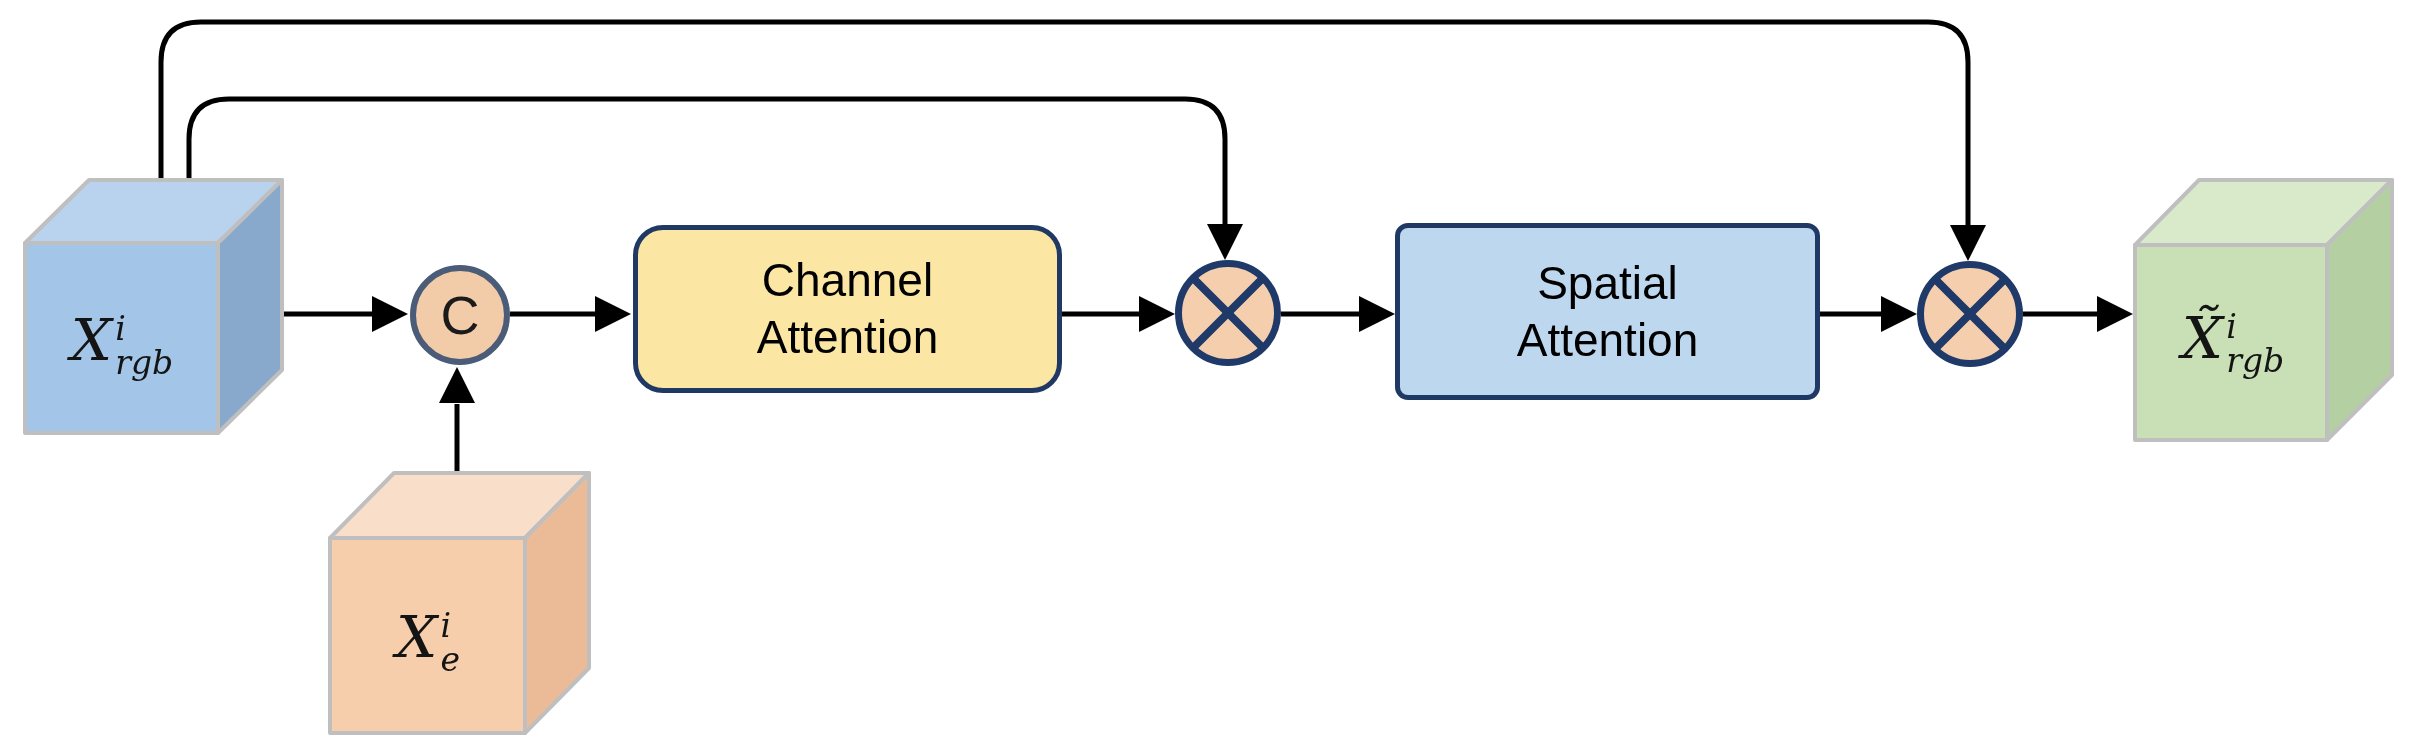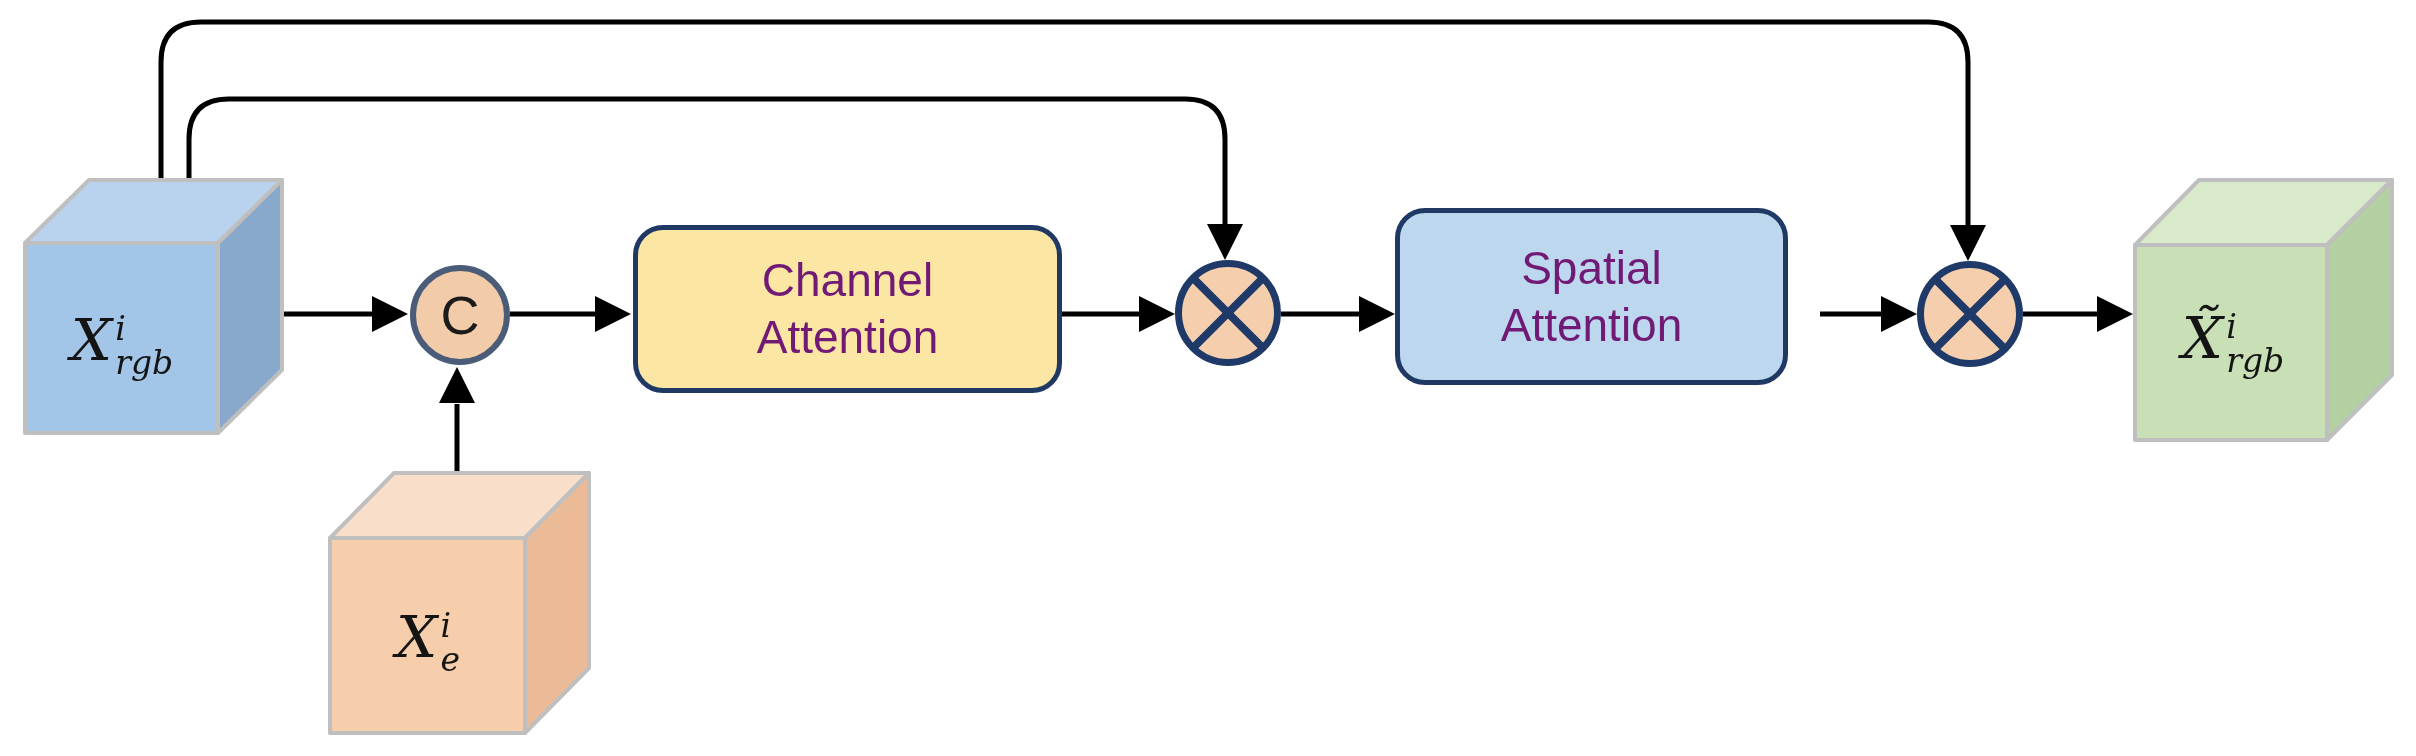--- a/index.html
+++ b/index.html
@@ -12,24 +12,24 @@
   }
   svg.wires { position:absolute; left:0; top:0; }
   .wire { fill:none; stroke:#000000; stroke-width:5; }
   .head { fill:#000000; stroke:none; }
 
   
   .block {
     position:absolute; box-sizing:border-box;
     border:5px solid #1F3864; border-radius:30px;
     display:flex; flex-direction:column; align-items:center; justify-content:center;
-    color:#701a75; font-size:46px; line-height:57px; text-align:center;
+    color:#000000; font-size:46px; line-height:57px; text-align:center;
   }
   .block.channel { left:633px; top:225px; width:429px; height:168px; background:#FBE6A4; }
-  .block.spatial { left:1395px; top:208px; width:393px; height:177px; background:#BDD7EE; }
+  .block.spatial { left:1395px; top:223px; width:425px; height:177px; background:#BDD7EE;border-radius:13px; }
 
   
   .op {
     position:absolute; box-sizing:border-box; border-radius:50%;
     display:flex; align-items:center; justify-content:center;
   }
   .op.concat {
     left:410px; top:265px; width:100px; height:100px;
     background:#F2CBA9; border:6px solid #4A5C78;
     color:#1b1b1b; font-size:54px;

